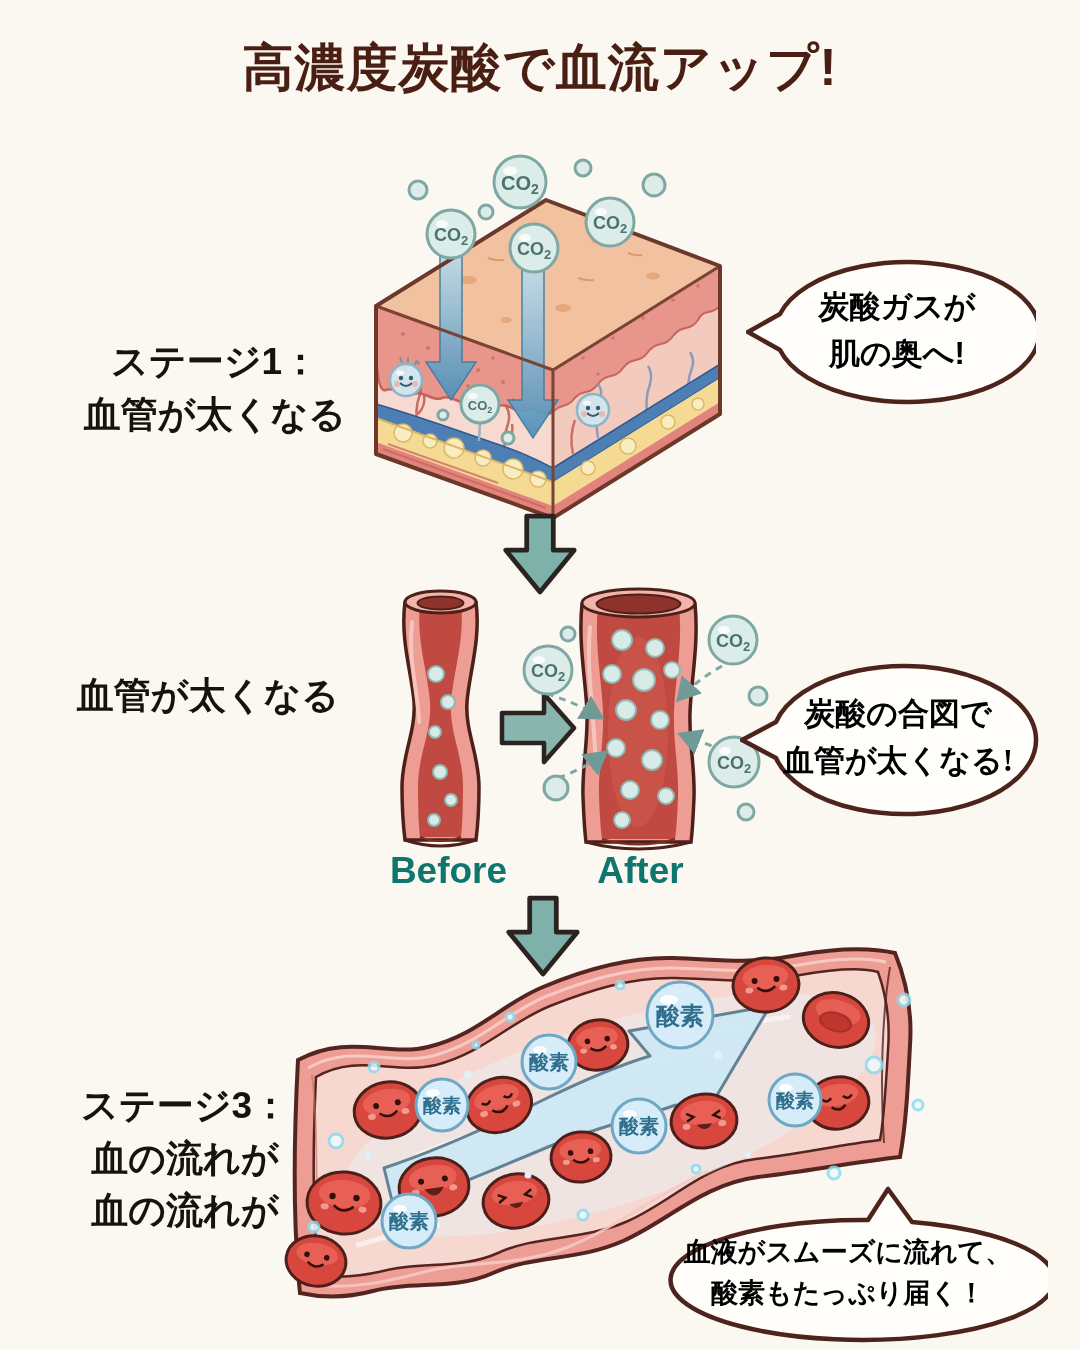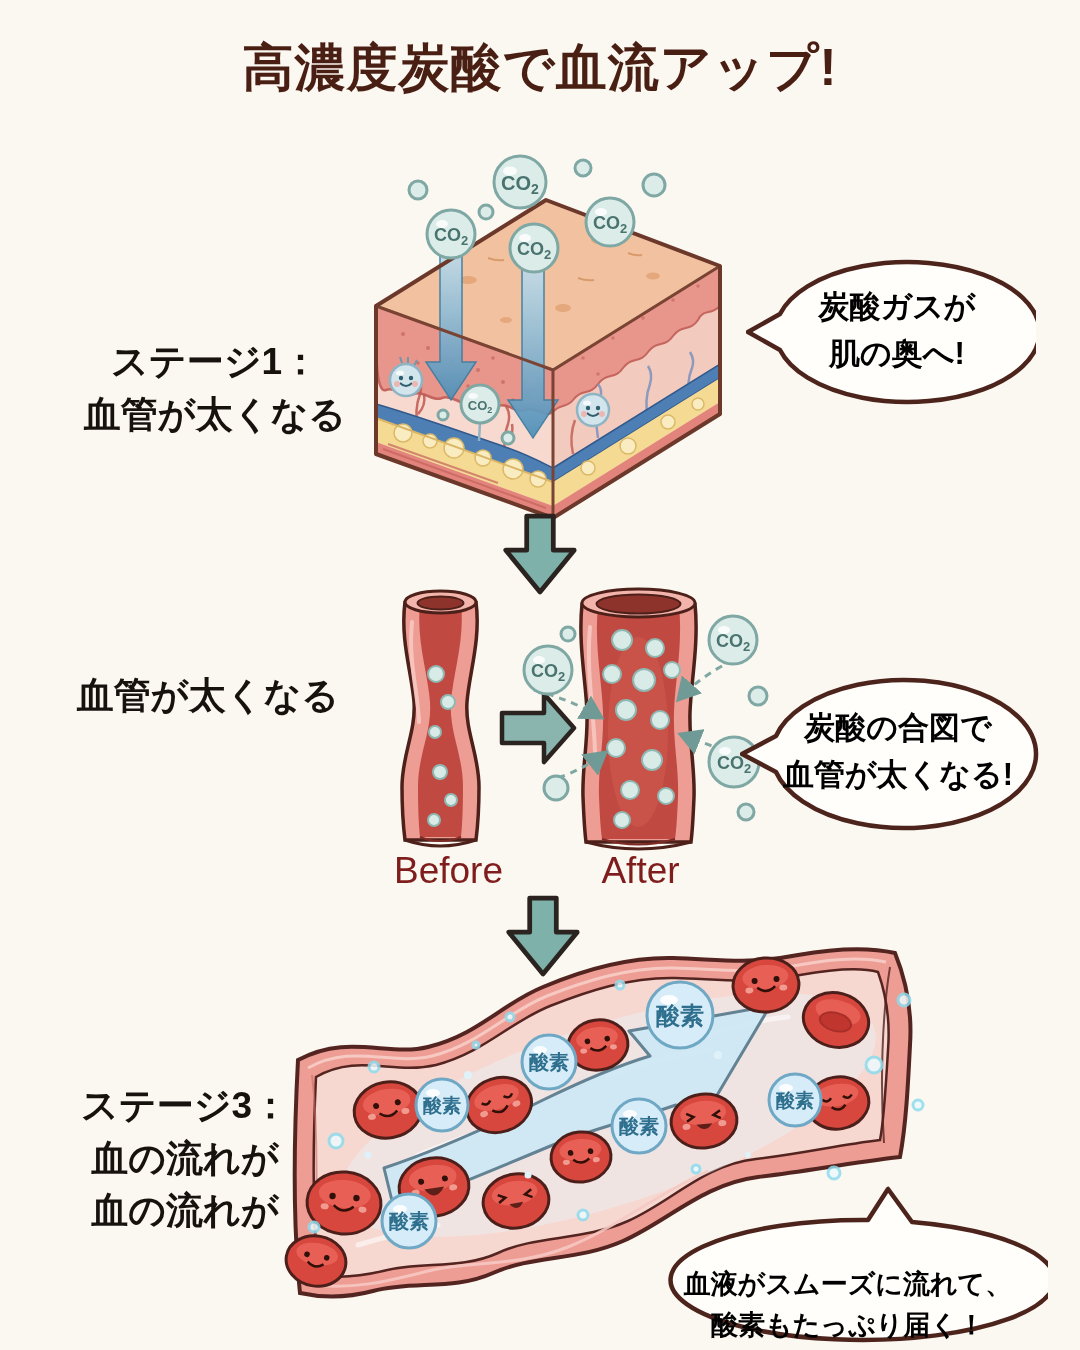--- a/index.html
+++ b/index.html
@@ -16,21 +16,21 @@
   body{font-family:"Liberation Sans","DejaVu Sans",sans-serif;background:#ddd;}
   #canvas{position:relative;width:1080px;height:1350px;background:var(--background);overflow:hidden;}
   .abs{position:absolute;}
   #title{left:0;top:34px;width:1080px;text-align:center;font-size:51px;font-weight:900;
          color:var(--title-text);letter-spacing:1px;}
   .stage-heading{font-weight:900;color:var(--heading-text);text-align:center;
                  font-size:37px;line-height:1.42;white-space:nowrap;}
   .speech-text{display:flex;flex-direction:column;align-items:center;justify-content:flex-start;
                font-weight:800;color:#000000;text-align:center;line-height:1.5;}
   .speech-text div{white-space:nowrap;}
-  .ba-label{font-size:37px;font-weight:400;color:#7f1d1d;text-align:center;}
+  .ba-label{font-size:37px;font-weight:700;color:#0f766e;text-align:center;}
   svg{display:block;}
   svg text{font-family:"Liberation Sans","DejaVu Sans",sans-serif;}
   .co2bub{fill:var(--co2-fill);stroke:var(--co2-stroke);stroke-width:3;}
   .co2t{fill:var(--co2-text);font-weight:800;}
   .oxy{fill:var(--oxygen-fill);stroke:var(--oxygen-stroke);stroke-width:3;}
   .oxyt{fill:var(--oxygen-text);font-weight:800;}
   .rbc{fill:var(--red-cell);stroke:#4d1f1a;stroke-width:3;}
   .spark{fill:#eefafd;stroke:#8edcee;stroke-width:3;opacity:.85;}
   .dash{stroke:#7fa8a2;stroke-width:3;fill:none;stroke-dasharray:7 6;}
 </style>
@@ -310,21 +310,21 @@
     </g>
     <circle cx="196" cy="52" r="7" class="co2bub"></circle>
     <circle cx="184" cy="206" r="12" class="co2bub"></circle>
     <circle cx="386" cy="114" r="9" class="co2bub"></circle>
     <circle cx="374" cy="230" r="8" class="co2bub"></circle>
   </svg>
 
   <div class="abs ba-label" style="left:386px;top:850px;width:125px;">Before</div>
   <div class="abs ba-label" style="left:578px;top:850px;width:125px;">After</div>
 
-  <div class="abs" style="left:740px;top:672px;width:300px;height:165px;">
+  <div class="abs" style="left:740px;top:658px;width:300px;height:165px;font-family:Liberation Serif, serif;">
     <svg width="300" height="165" viewBox="0 0 300 165">
       <path d="M2,82 L36,64 A132,74 0 1 1 36,100 Z" fill="var(--speech-fill)" stroke="var(--speech-outline)" stroke-width="4.5" stroke-linejoin="round"></path>
     </svg>
     <div class="abs speech-text" style="left:28px;top:33px;width:260px;font-size:31px;">
       <div>炭酸の合図で</div>
       <div>血管が太くなる!</div>
     </div>
   </div>
 
   <svg class="abs" style="left:505px;top:892px;" width="76" height="88" viewBox="0 0 80 88">
@@ -521,19 +521,19 @@
       <circle cx="440" cy="130" r="4" fill="#dff2fa"></circle>
         <circle cx="470" cy="230" r="3" fill="#dff2fa"></circle>
       <circle cx="90" cy="230" r="3.5" fill="#dff2fa"></circle>
     </g>
   </svg>
 
   <div class="abs" style="left:648px;top:1186px;width:400px;height:158px;">
     <svg width="400" height="158" viewBox="0 0 400 158">
       <path d="M240,3 L220,34 A192,60 0 1 0 264,36 Z" fill="var(--speech-fill)" stroke="var(--speech-outline)" stroke-width="4.5" stroke-linejoin="round"></path>
     </svg>
-    <div class="abs speech-text" style="left:8px;top:46px;width:384px;font-size:27px;margin-top:32px;">
+    <div class="abs speech-text" style="left:8px;top:46px;width:384px;font-size:27px;">
       <div>血液がスムーズに流れて、</div>
       <div>酸素もたっぷり届く！</div>
     </div>
   </div>
 
 </div>
 
 </body></html>

